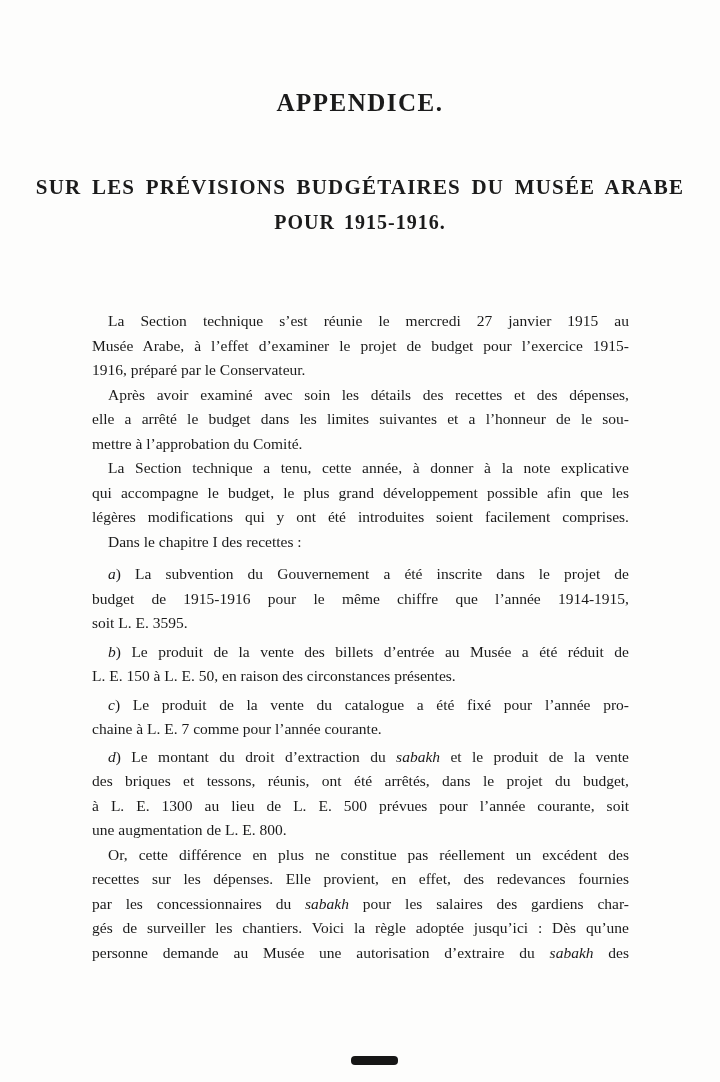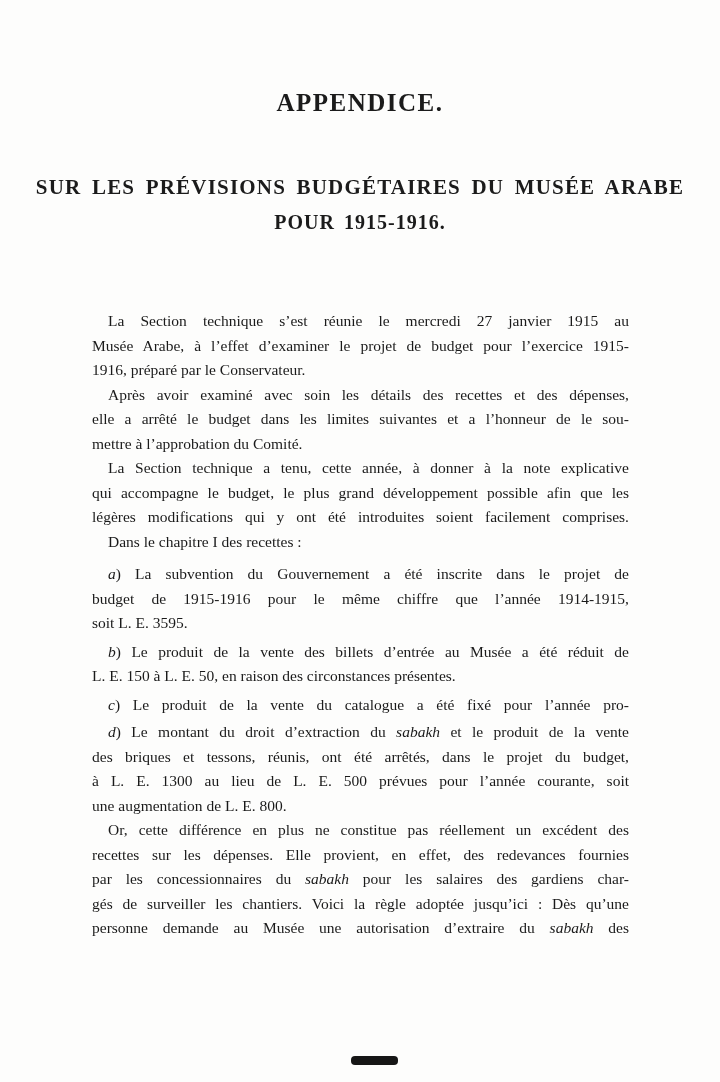--- a/index.html
+++ b/index.html
@@ -94,20 +94,21 @@
       <div class="line indent fill">La Section technique a tenu, cette année, à donner à la note explicative</div>
       <div class="line fill">qui accompagne le budget, le plus grand développement possible afin que les</div>
       <div class="line fill">légères modifications qui y ont été introduites soient facilement comprises.</div>
       <div class="line indent">Dans le chapitre I des recettes :</div>
       <div class="line indent fill" style="margin-top: 8px;"><i>a</i>) La subvention du Gouvernement a été inscrite dans le projet de</div>
       <div class="line fill">budget de 1915-1916 pour le même chiffre que l’année 1914-1915,</div>
       <div class="line">soit L. E. 3595.</div>
       <div class="line indent fill" style="margin-top: 4px;"><i>b</i>) Le produit de la vente des billets d’entrée au Musée a été réduit de</div>
       <div class="line">L. E. 150 à L. E. 50, en raison des circonstances présentes.</div>
       <div class="line indent fill" style="margin-top: 4px;"><i>c</i>) Le produit de la vente du catalogue a été fixé pour l’année pro-</div>
+      <div class="line">chaine à L. E. 7 comme pour l’année courante.</div>
       <div class="line indent fill" style="margin-top: 3px;"><i>d</i>) Le montant du droit d’extraction du <i>sabakh</i> et le produit de la vente</div>
       <div class="line fill">des briques et tessons, réunis, ont été arrêtés, dans le projet du budget,</div>
       <div class="line fill">à L. E. 1300 au lieu de L. E. 500 prévues pour l’année courante, soit</div>
       <div class="line">une augmentation de L. E. 800.</div>
       <div class="line indent fill">Or, cette différence en plus ne constitue pas réellement un excédent des</div>
       <div class="line fill">recettes sur les dépenses. Elle provient, en effet, des redevances fournies</div>
       <div class="line fill">par les concessionnaires du <i>sabakh</i> pour les salaires des gardiens char-</div>
       <div class="line fill">gés de surveiller les chantiers. Voici la règle adoptée jusqu’ici : Dès qu’une</div>
       <div class="line fill">personne demande au Musée une autorisation d’extraire du <i>sabakh</i> des</div>
     </div>

